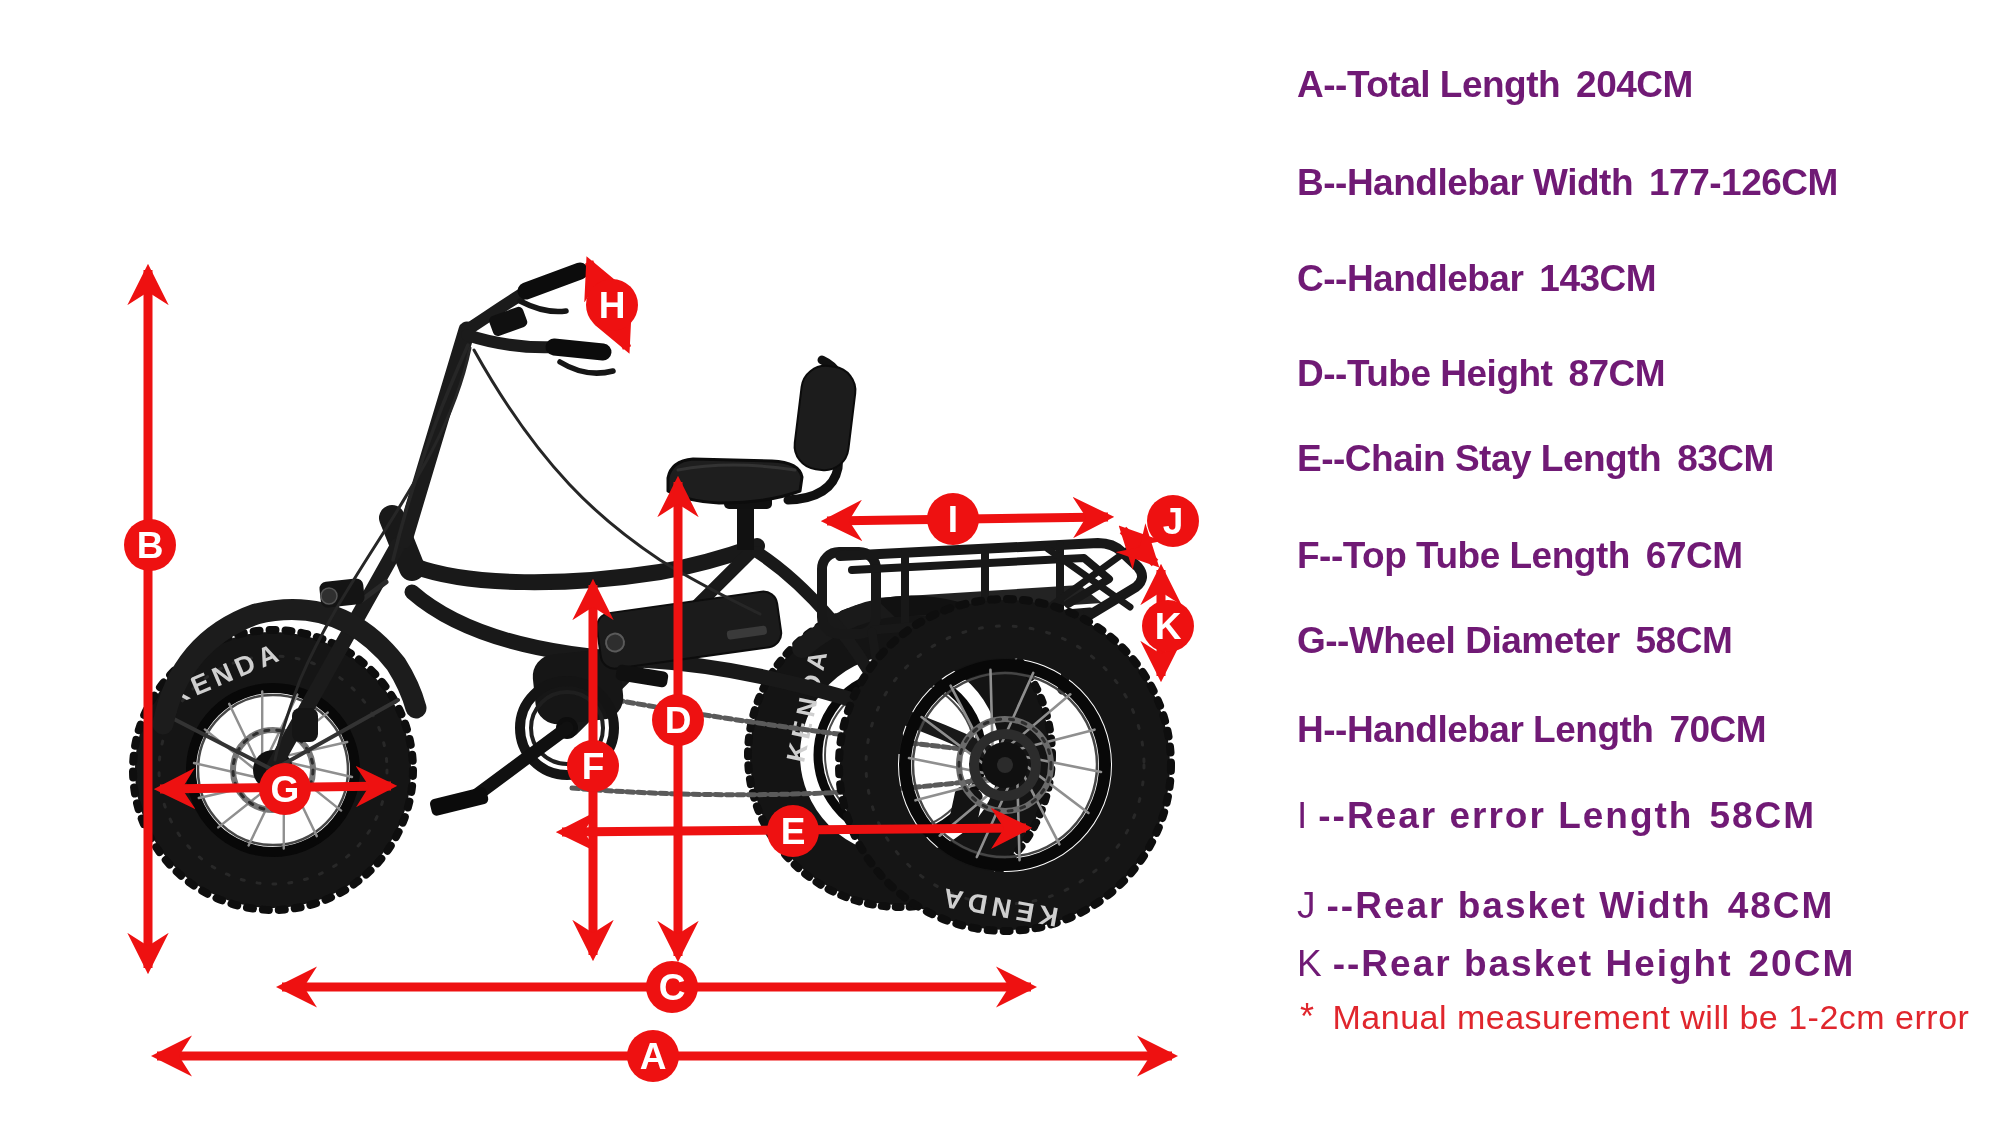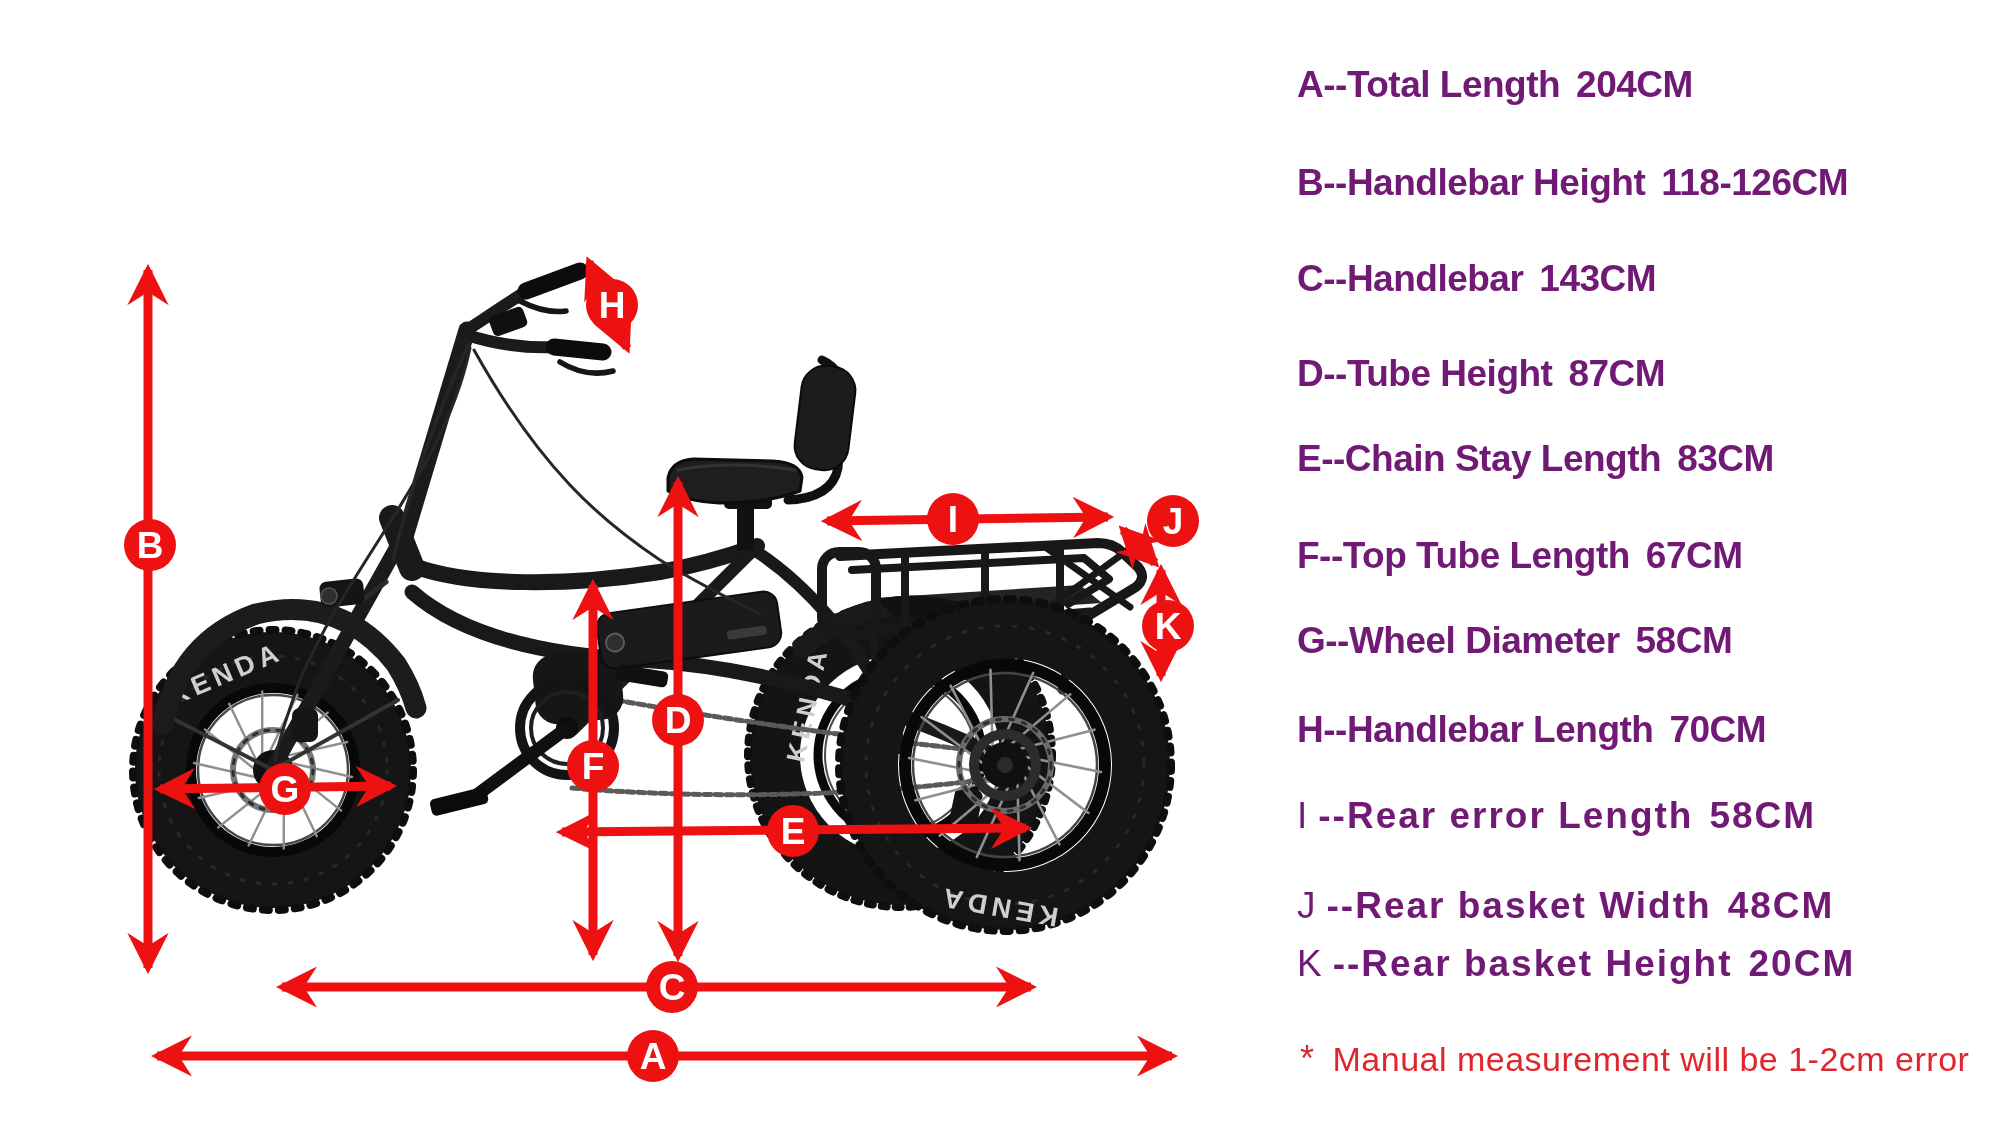--- a/index.html
+++ b/index.html
@@ -224,26 +224,26 @@
     <text class="dim-letter" x="285" y="802">G</text>
     <text class="dim-letter" x="612" y="318">H</text>
     <text class="dim-letter" x="953" y="532">I</text>
     <text class="dim-letter" x="1173" y="534">J</text>
     <text class="dim-letter" x="1168" y="639">K</text>
   </g>
 </svg>
 
   <div>
     <div class="legend-row" style="top:64px"><span class="lt">A</span><span class="sep">--</span><span class="lb">Total Length</span><span class="val">204CM</span></div>
-    <div class="legend-row" style="top:162px"><span class="lt">B</span><span class="sep">--</span><span class="lb">Handlebar Height</span><span class="val">118-126CM</span></div>
+    <div class="legend-row" style="top:162px"><span class="lt">B</span><span class="sep">--</span><span class="lb">Handlebar Width</span><span class="val">177-126CM</span></div>
     <div class="legend-row" style="top:258px"><span class="lt">C</span><span class="sep">--</span><span class="lb">Handlebar</span><span class="val">143CM</span></div>
     <div class="legend-row" style="top:353px"><span class="lt">D</span><span class="sep">--</span><span class="lb">Tube Height</span><span class="val">87CM</span></div>
     <div class="legend-row" style="top:438px"><span class="lt">E</span><span class="sep">--</span><span class="lb">Chain Stay Length</span><span class="val">83CM</span></div>
     <div class="legend-row" style="top:535px"><span class="lt">F</span><span class="sep">--</span><span class="lb">Top Tube Length</span><span class="val">67CM</span></div>
     <div class="legend-row" style="top:620px"><span class="lt">G</span><span class="sep">--</span><span class="lb">Wheel Diameter</span><span class="val">58CM</span></div>
     <div class="legend-row" style="top:709px"><span class="lt">H</span><span class="sep">--</span><span class="lb">Handlebar Length</span><span class="val">70CM</span></div>
     <div class="legend-row spaced" style="top:795px"><span class="lt">I</span><span class="sep">--</span><span class="lb">Rear error Length</span><span class="val">58CM</span></div>
     <div class="legend-row spaced" style="top:885px"><span class="lt">J</span><span class="sep">--</span><span class="lb">Rear basket Width</span><span class="val">48CM</span></div>
     <div class="legend-row spaced" style="top:943px"><span class="lt">K</span><span class="sep">--</span><span class="lb">Rear basket Height</span><span class="val">20CM</span></div>
-    <div class="note-row" style="top:1038px"><span class="star">*</span><span>Manual measurement will be 1-2cm error</span></div>
+    <div class="note-row" style="top:996px"><span class="star">*</span><span>Manual measurement will be 1-2cm error</span></div>
   </div>
 
 </div>
 
 </body></html>

